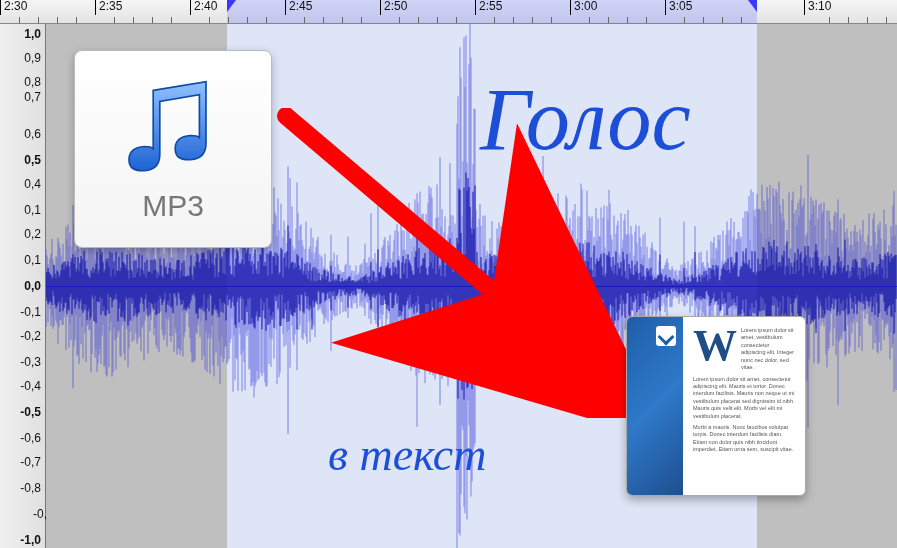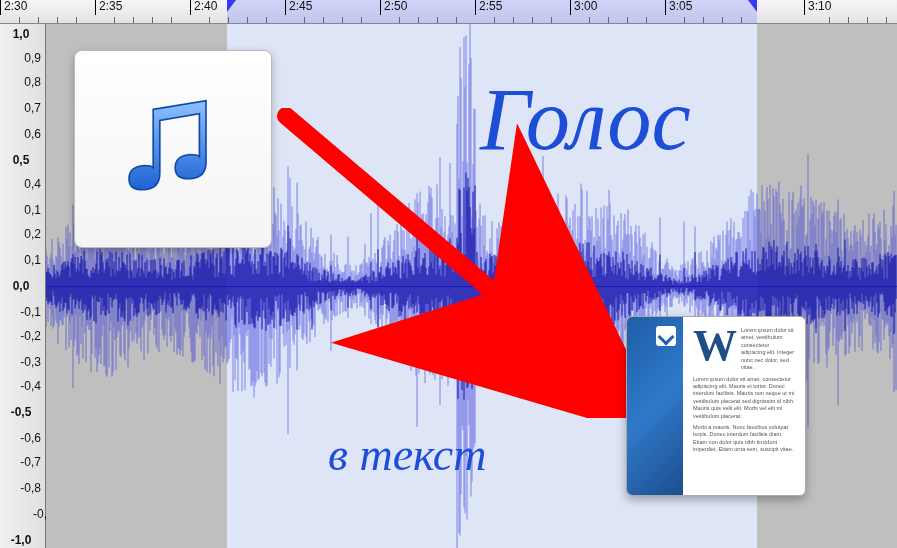--- a/index.html
+++ b/index.html
@@ -55,21 +55,21 @@
     font-size: 12px;
     color: #111;
   }
   .amp-ruler .lbl {
     position: absolute;
     right: 4px;
     transform: translateY(-50%);
     text-align: right;
     width: 40px;
   }
-  .amp-ruler .lbl.bold { font-weight: bold; text-align: center; }
+  .amp-ruler .lbl.bold { font-weight: bold; }
 
   
   .track-area {
     position: absolute;
     left: 46px; top: 24px; right: 0; bottom: 0;
     background: #c0c0c0;
   }
   .clip {
     position: absolute;
     left: 0; right: 0; top: 0; bottom: 0;
@@ -226,21 +226,21 @@
     <div class="tick-minor" style="left: 848px;"></div>
     <div class="tick-minor" style="left: 867px;"></div>
     <div class="tick-minor" style="left: 886px;"></div>
   </div>
 <div class="track-top-border"></div>
 
 <div class="amp-ruler">
     <div class="lbl bold" style="top: 10px;">1,0</div>
     <div class="lbl" style="top: 34px;">0,9</div>
     <div class="lbl" style="top: 58px;">0,8</div>
-    <div class="lbl" style="top: 84px;">0,7</div>
+    <div class="lbl" style="top: 73px;">0,7</div>
     <div class="lbl" style="top: 110px;">0,6</div>
     <div class="lbl bold" style="top: 136px;">0,5</div>
     <div class="lbl" style="top: 160px;">0,4</div>
     <div class="lbl" style="top: 186px;">0,1</div>
     <div class="lbl" style="top: 210px;">0,2</div>
     <div class="lbl" style="top: 236px;">0,1</div>
     <div class="lbl bold" style="top: 262px;">0,0</div>
     <div class="lbl" style="top: 288px;">-0,1</div>
     <div class="lbl" style="top: 312px;">-0,2</div>
     <div class="lbl" style="top: 338px;">-0,3</div>
@@ -269,20 +269,21 @@
 <div class="mp3-icon">
   <svg class="note-svg" viewBox="0 0 100 100">
     <defs>
       <linearGradient id="ng" x1="0" y1="0" x2="0" y2="1">
         <stop offset="0" stop-color="#8fc1ff"></stop>
         <stop offset="1" stop-color="#1e63d4"></stop>
       </linearGradient>
     </defs>
     <path d="M32 14 L80 6 L80 62 Q80 76 66 77 Q52 78 52 67 Q52 56 66 55 Q72 55 74 57 L74 18 L38 24 L38 72 Q38 86 24 87 Q10 88 10 77 Q10 66 24 65 Q30 65 32 67 Z" fill="url(#ng)" stroke="#0e4aa7" stroke-width="1.5"></path>
   </svg>
+  <div class="caption">MP3</div>
 </div>
 
 <div class="script-text top">
   <span class="cap">Голос</span>
 </div>
 <div class="script-text bottom">
   <span>в текст</span>
 </div>
 
 <svg class="arrow" viewBox="0 0 370 310">

